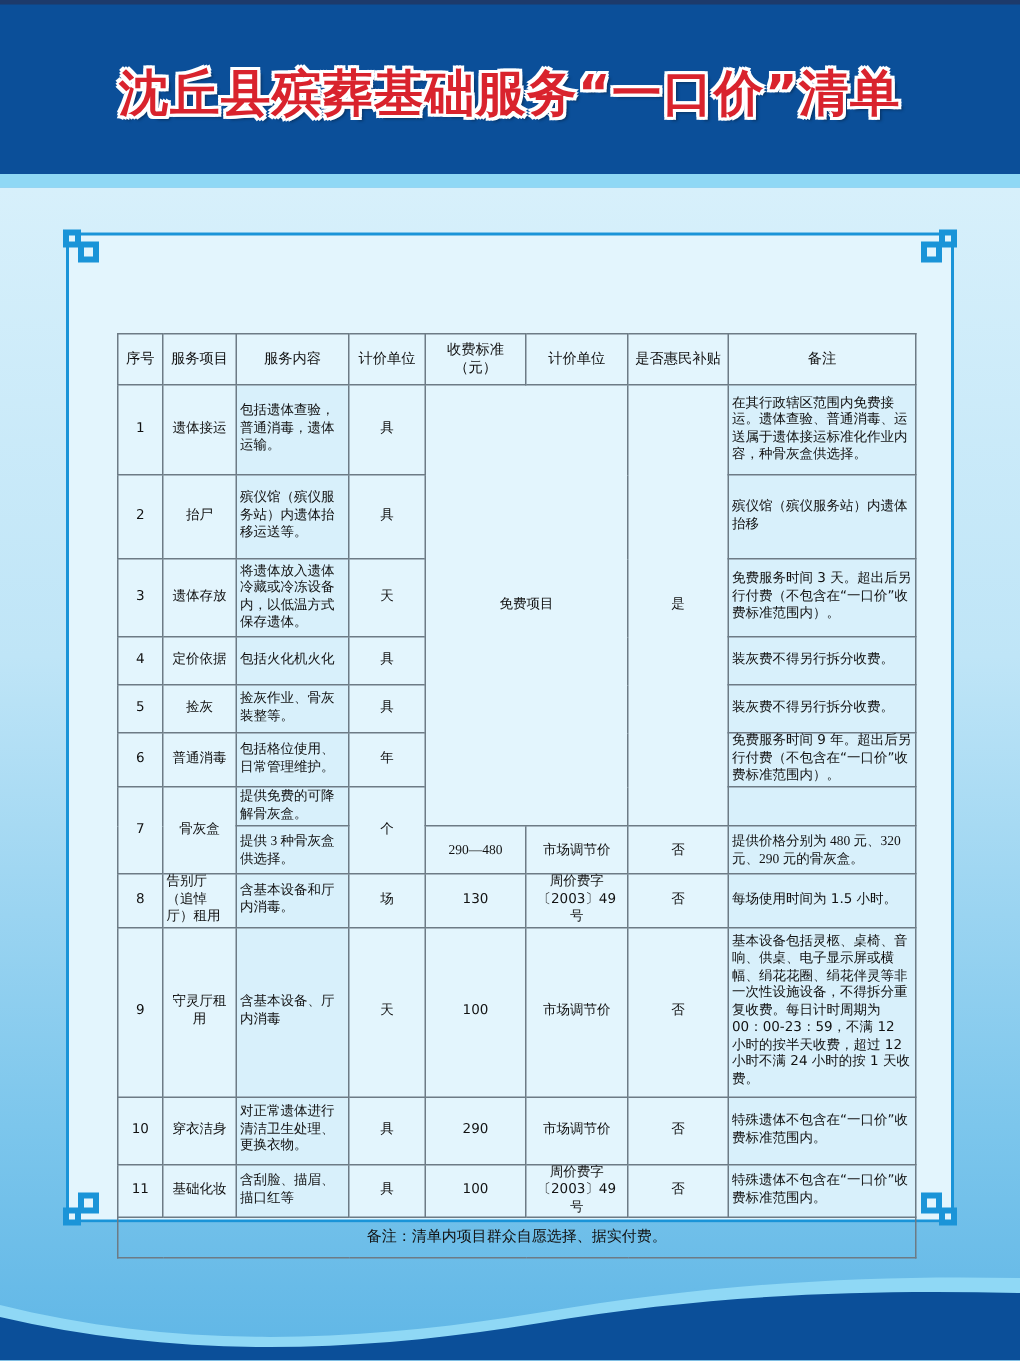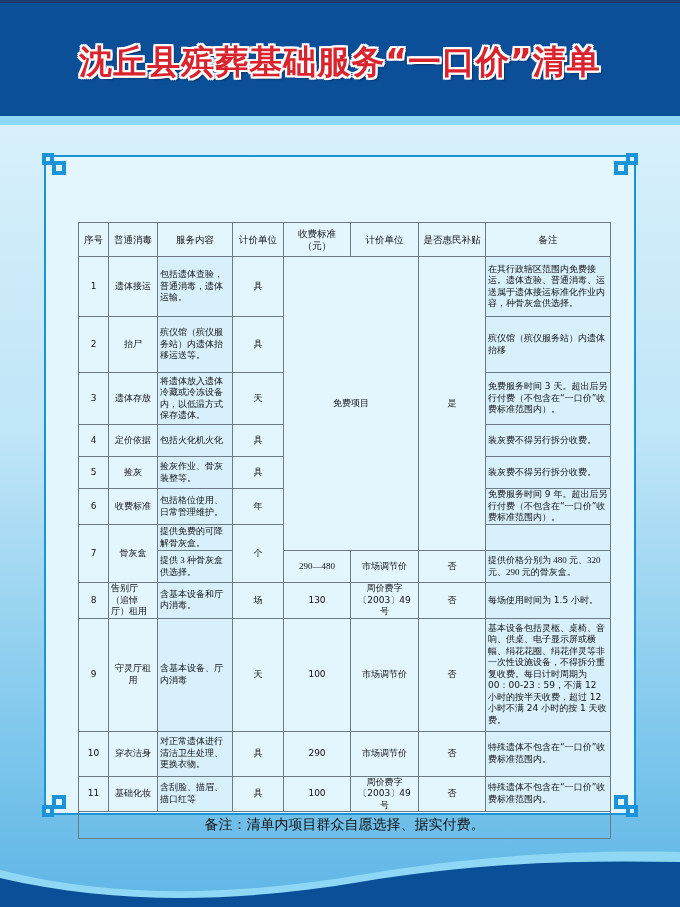--- a/index.html
+++ b/index.html
@@ -21,21 +21,21 @@
   .corner { position:absolute; width:26px; height:26px; }
   .corner .blk { position:absolute; background:#1a94d8; }
   .wave { position:absolute; left:0; top:840px; width:680px; height:67px; }
   table.list { position:absolute; left:78px; top:178px; width:532px; border-collapse:collapse;
                table-layout:fixed; font-size:9px; color:#111;margin-top:44px; }
   table.list td, table.list th { border:1px solid #6d7b85; padding:0 2px; vertical-align:middle; line-height:11.5px; }
   table.list th { font-weight:normal; text-align:center; height:33px; font-size:9.5px; }
   .c { text-align:center; }
   .l { text-align:left; }
   .cs { background:#d8f0fb; }
-  .note-cell { text-align:center; height:26px; font-size:14px; }
+  .note-cell { text-align:center; height:26px; font-size:10px; }
 </style>
 </head>
 <body>
 
 <div class="bg-mid"></div>
 <div class="top-band"></div>
 <div class="top-edge"></div>
 <div class="light-strip"></div>
 <div class="title">沈丘县殡葬基础服务“一口价”清单</div>
 
@@ -78,21 +78,21 @@
       <col style="width:75px">
       <col style="width:51px">
     <col style="width:67px">
       <col style="width:68px">
       <col style="width:67px">
       <col style="width:125px">
   </colgroup>
   <tbody>
       <tr>
     <th>序号</th>
-    <th>普通消毒</th>
+    <th>服务项目</th>
     <th>服务内容</th>
     <th>计价单位</th>
     <th>收费标准（元）</th>
     <th>计价单位</th>
     <th>是否惠民补贴</th>
     <th>备注</th>
   </tr>
 
   <tr style="height:60px;">
     <td class="c">1</td>
@@ -126,21 +126,21 @@
   </tr>
   <tr style="height:32px;">
     <td class="c">5</td>
     <td class="c">捡灰</td>
     <td class="l cs">捡灰作业、骨灰装整等。</td>
     <td class="c">具</td>
     <td class="l cs">装灰费不得另行拆分收费。</td>
   </tr>
   <tr style="height:36px;">
     <td class="c">6</td>
-    <td class="c">收费标准</td>
+    <td class="c">普通消毒</td>
     <td class="l cs">包括格位使用、日常管理维护。</td>
     <td class="c">年</td>
     <td class="l cs">免费服务时间 9 年。超出后另行付费（不包含在“一口价”收费标准范围内）。</td>
   </tr>
   <tr style="height:26px;">
     <td class="c" rowspan="2">7</td>
     <td class="c" rowspan="2">骨灰盒</td>
     <td class="l cs">提供免费的可降解骨灰盒。</td>
     <td class="c" rowspan="2">个</td>
     <td class="l cs"></td>

